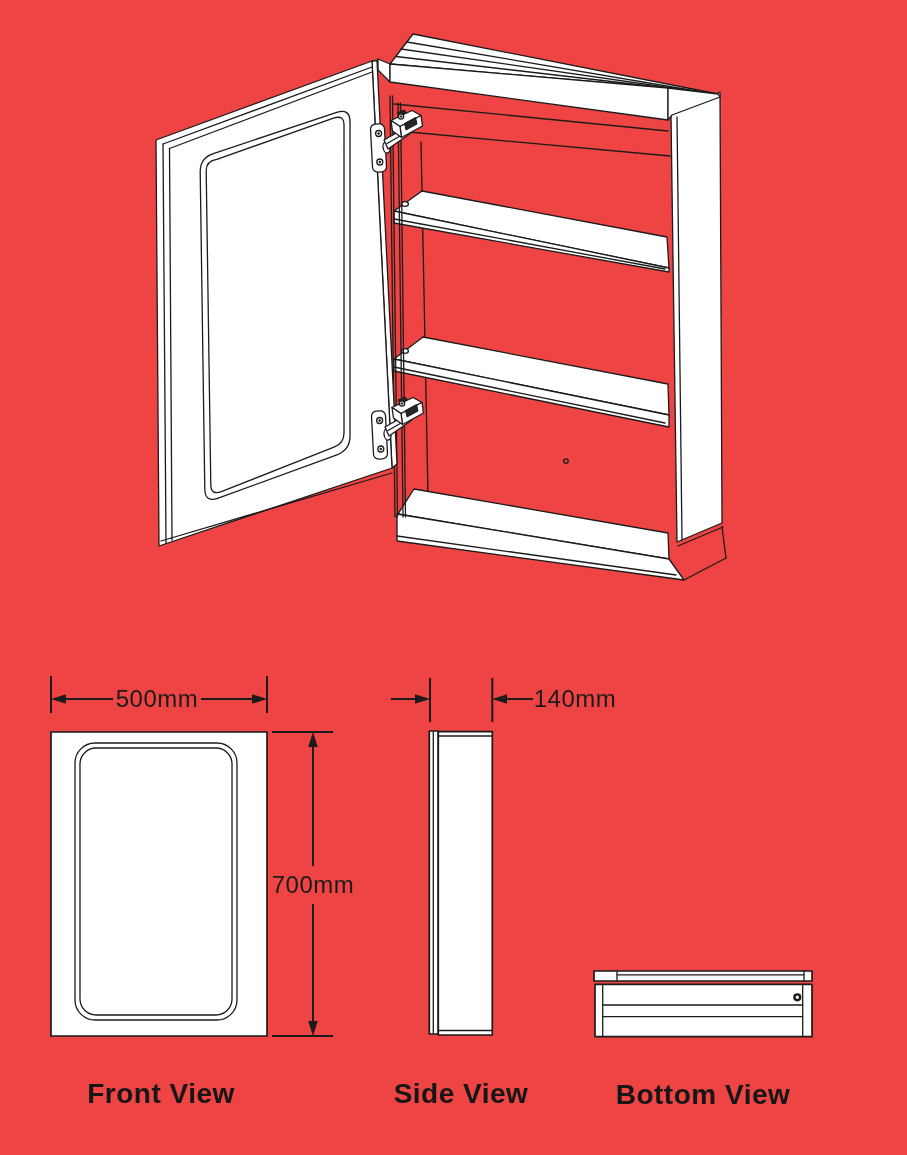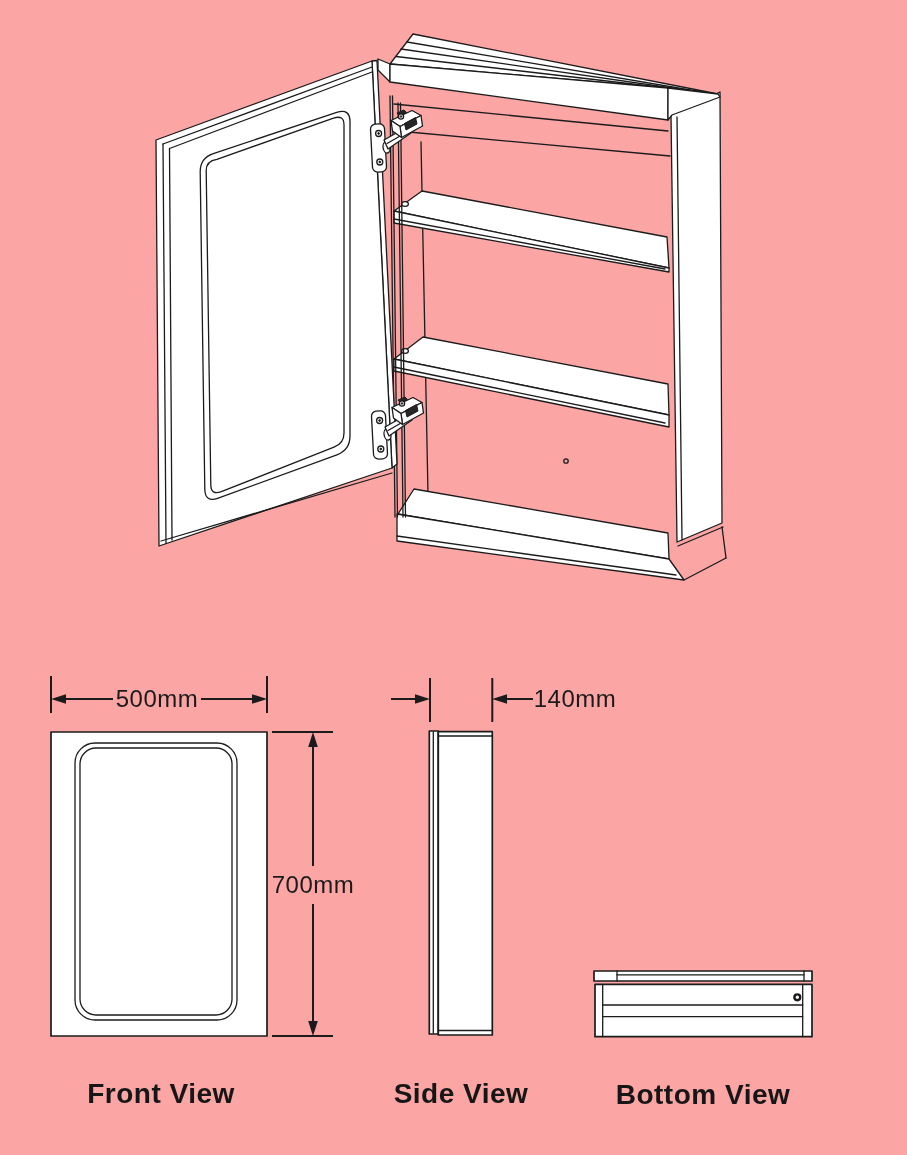--- a/index.html
+++ b/index.html
@@ -1,20 +1,20 @@
 <!DOCTYPE html>
 <html><head>
 <meta charset="utf-8">
 <style>
   html, body { margin: 0; padding: 0; background: #ffffff; }
   .canvas {
     position: relative;
     width: 907px;
     height: 1155px;
-    background: #fca5a5;
+    background: #ef4444;
     font-family: "Liberation Sans", sans-serif;
     overflow: hidden;
   }
   svg { display: block; }
   .ln   { stroke: #1b1b1b; stroke-width: 1.3; fill: none; stroke-linejoin: round; stroke-linecap: round; }
   .lnw  { stroke: #1b1b1b; stroke-width: 1.3; fill: #ffffff; stroke-linejoin: round; }
   .lnw2 { stroke: #1b1b1b; stroke-width: 1.7; fill: #ffffff; stroke-linejoin: round; }
   .dim  { stroke: #1b1b1b; stroke-width: 2; fill: none; stroke-linecap: butt; }
   .arw  { fill: #1b1b1b; stroke: none; }
   .dark { fill: #262626; stroke: #1b1b1b; stroke-width: 1; }

